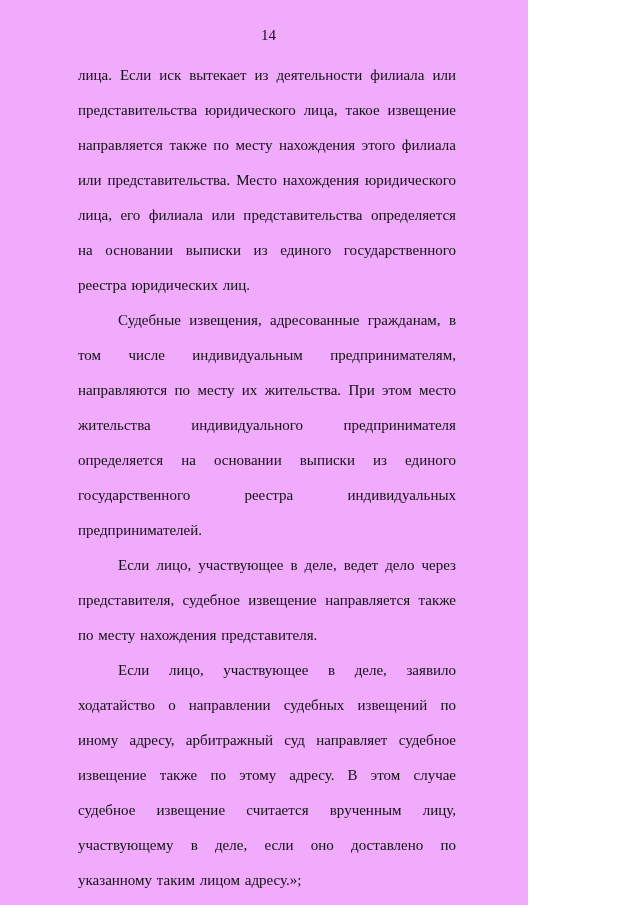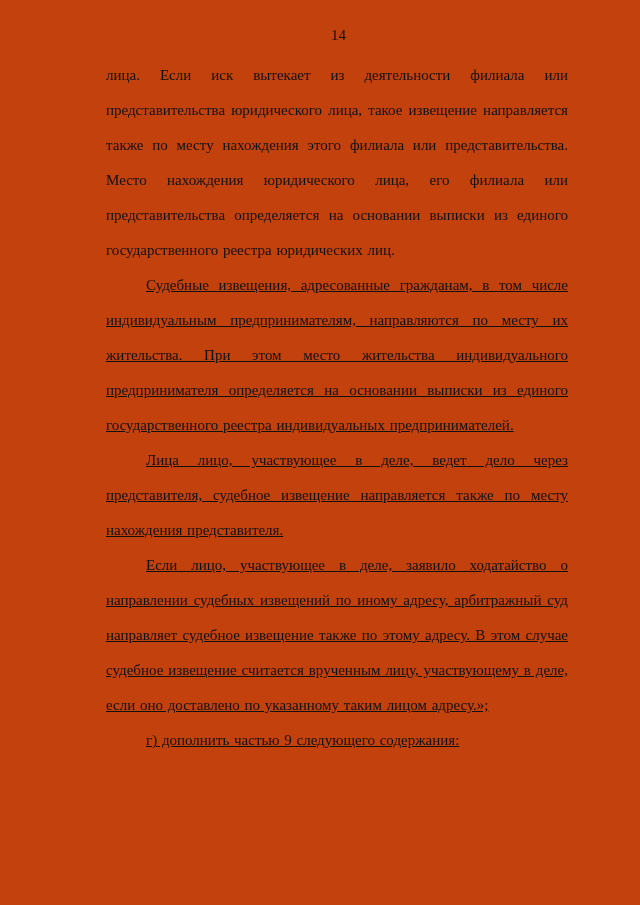--- a/index.html
+++ b/index.html
@@ -2,25 +2,25 @@
 <html><head>
 <meta charset="utf-8">
 <style>
   html, body {
     margin: 0;
     padding: 0;
     background: #ffffff;
   }
   .page {
     position: relative;
-    width: 640px;
+    width: 528px;
     height: 905px;
-    background: #c2410c;
+    background: #f0abfc;
     box-sizing: border-box;
-    padding: 26px 72px 20px 106px;
+    padding: 26px 72px 20px 78px;
     font-family: "Liberation Serif", "DejaVu Serif", serif;
     color: #111111;
     overflow: hidden;
   }
   .page-number {
     text-align: center;
     font-size: 15px;
     line-height: 18px;
     margin: 0 0 14px 0;
     
@@ -31,28 +31,27 @@
     line-height: 35px;
   }
   .para {
     margin: 0;
     text-align: justify;
     text-justify: inter-word;
     word-spacing: 1px;
   }
   .para.indent {
     text-indent: 40px;
-    text-decoration: underline;
   }
 </style>
 </head>
 <body>
 
 <div class="page">
   <div class="page-number">14</div>
   <div class="doc-body">
       <p class="para">лица. Если иск вытекает из деятельности филиала или представительства юридического лица, такое извещение направляется также по месту нахождения этого филиала или представительства. Место нахождения юридического лица, его филиала или представительства определяется на основании выписки из единого государственного реестра юридических лиц.</p>
       <p class="para indent">Судебные извещения, адресованные гражданам, в том числе индивидуальным предпринимателям, направляются по месту их жительства. При этом место жительства индивидуального предпринимателя определяется на основании выписки из единого государственного реестра индивидуальных предпринимателей.</p>
-      <p class="para indent">Лица лицо, участвующее в деле, ведет дело через представителя, судебное извещение направляется также по месту нахождения представителя.</p>
+      <p class="para indent">Если лицо, участвующее в деле, ведет дело через представителя, судебное извещение направляется также по месту нахождения представителя.</p>
       <p class="para indent">Если лицо, участвующее в деле, заявило ходатайство о направлении судебных извещений по иному адресу, арбитражный суд направляет судебное извещение также по этому адресу. В этом случае судебное извещение считается врученным лицу, участвующему в деле, если оно доставлено по указанному таким лицом адресу.»;</p>
       <p class="para indent">г) дополнить частью 9 следующего содержания:</p>
     </div>
 </div>
 
 </body></html>

